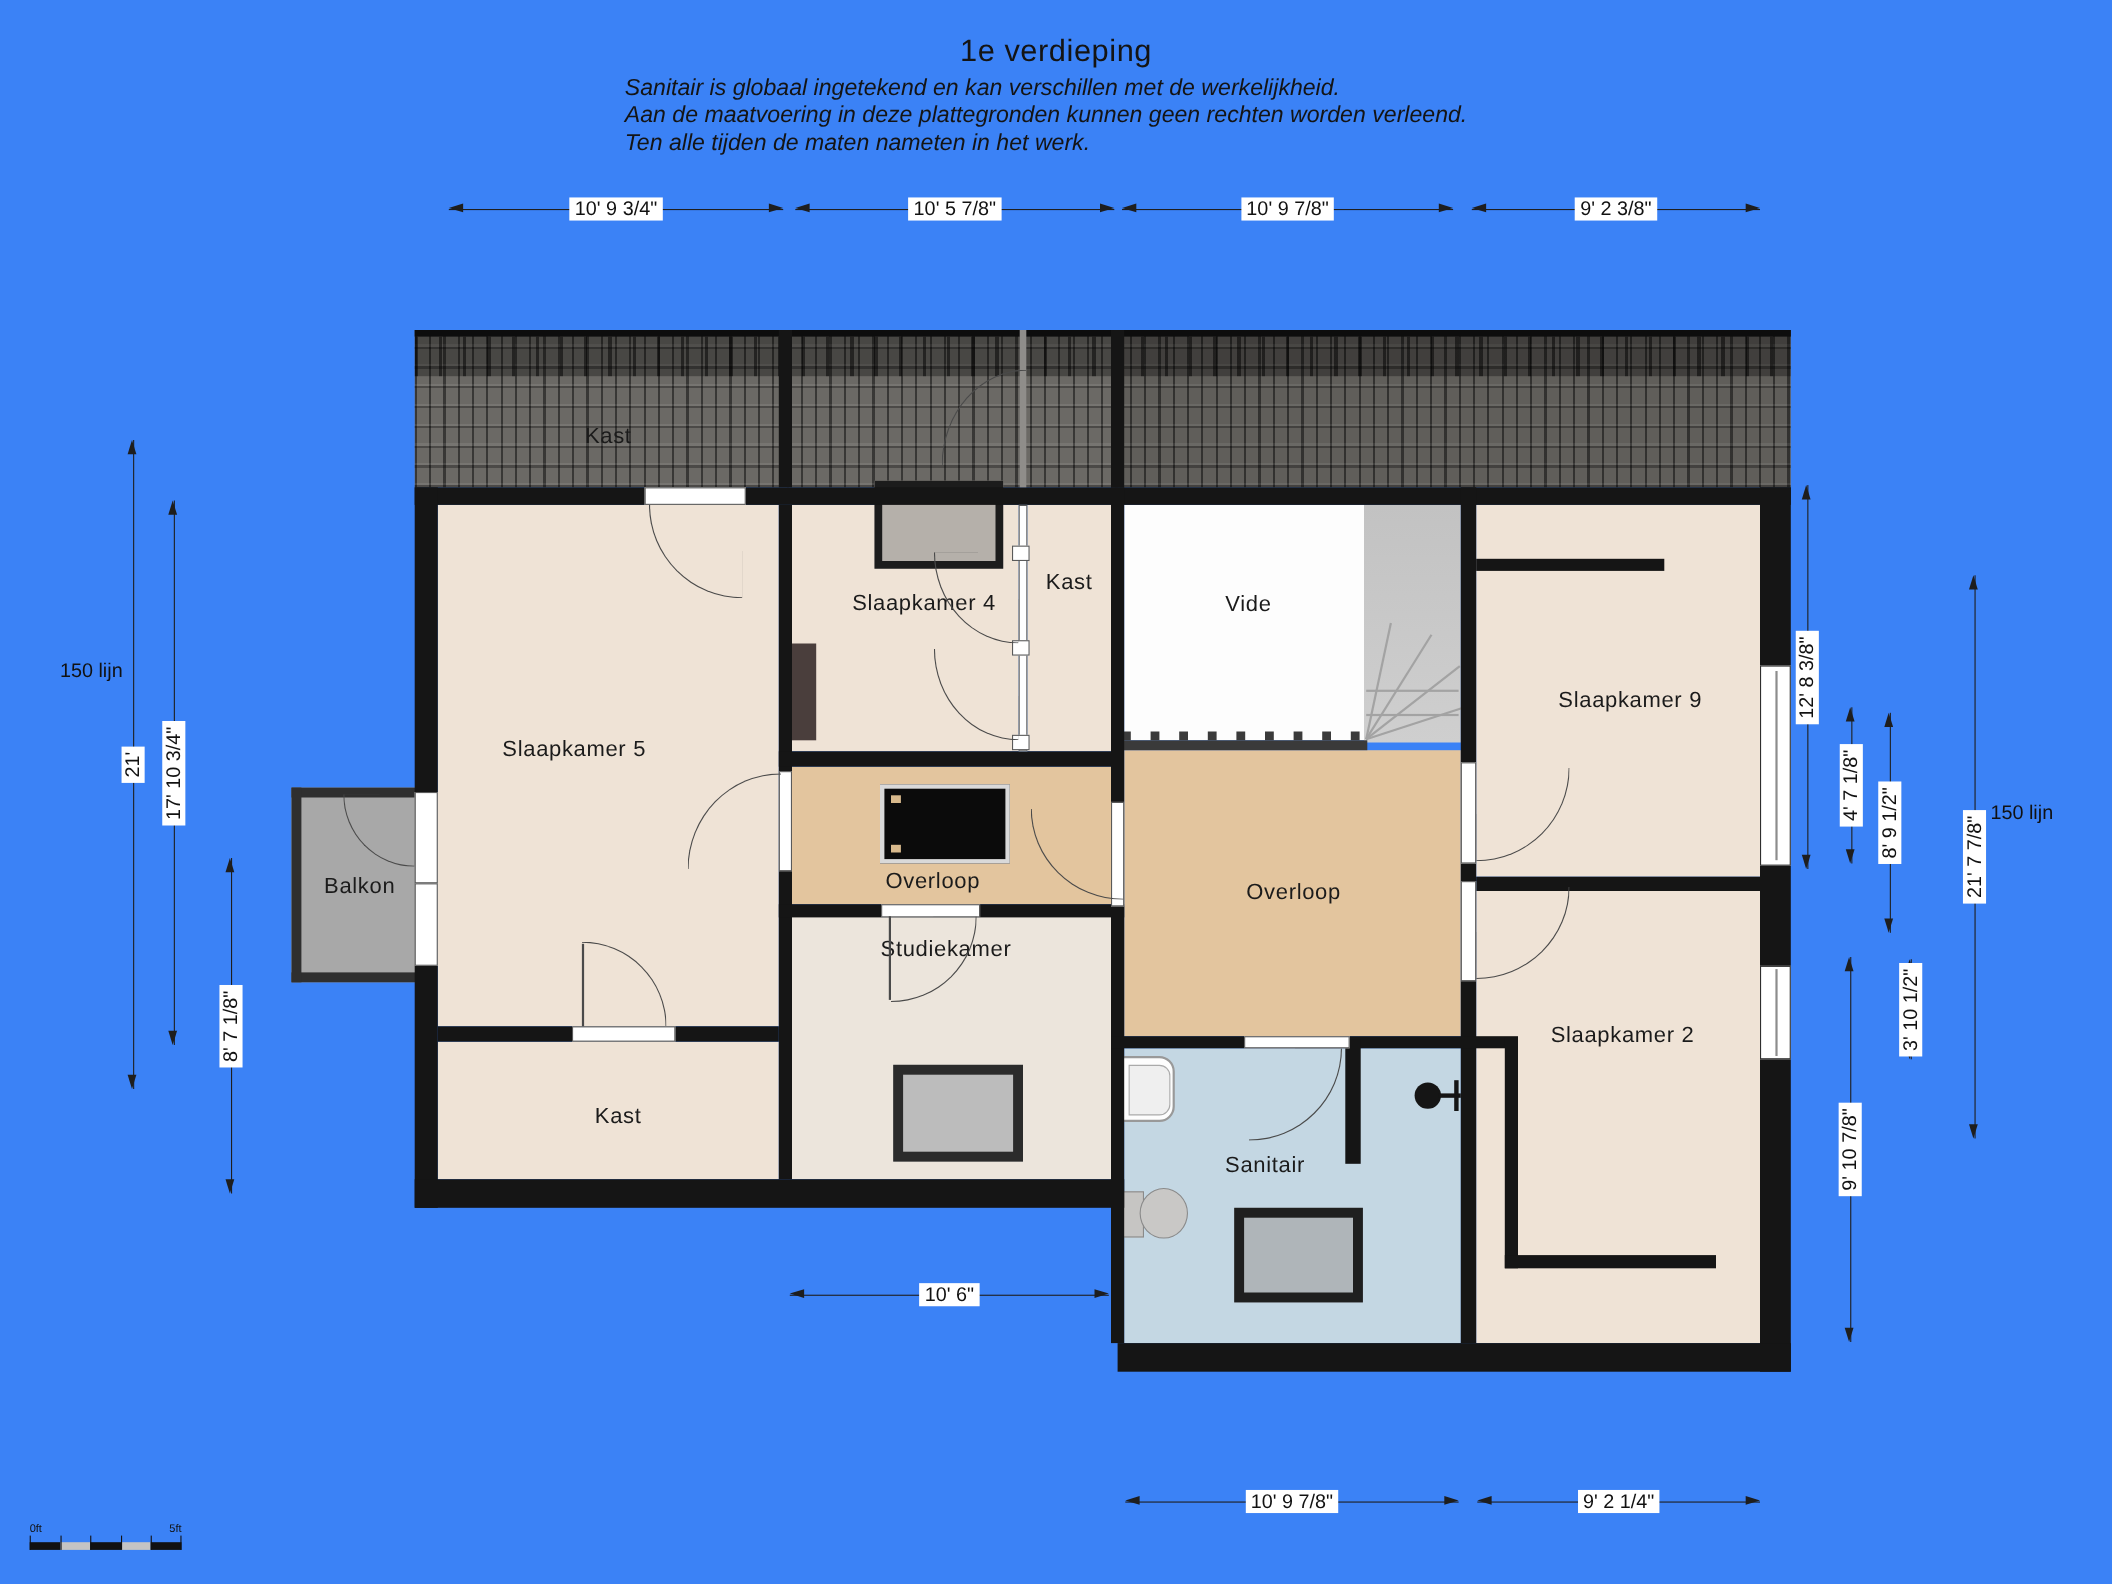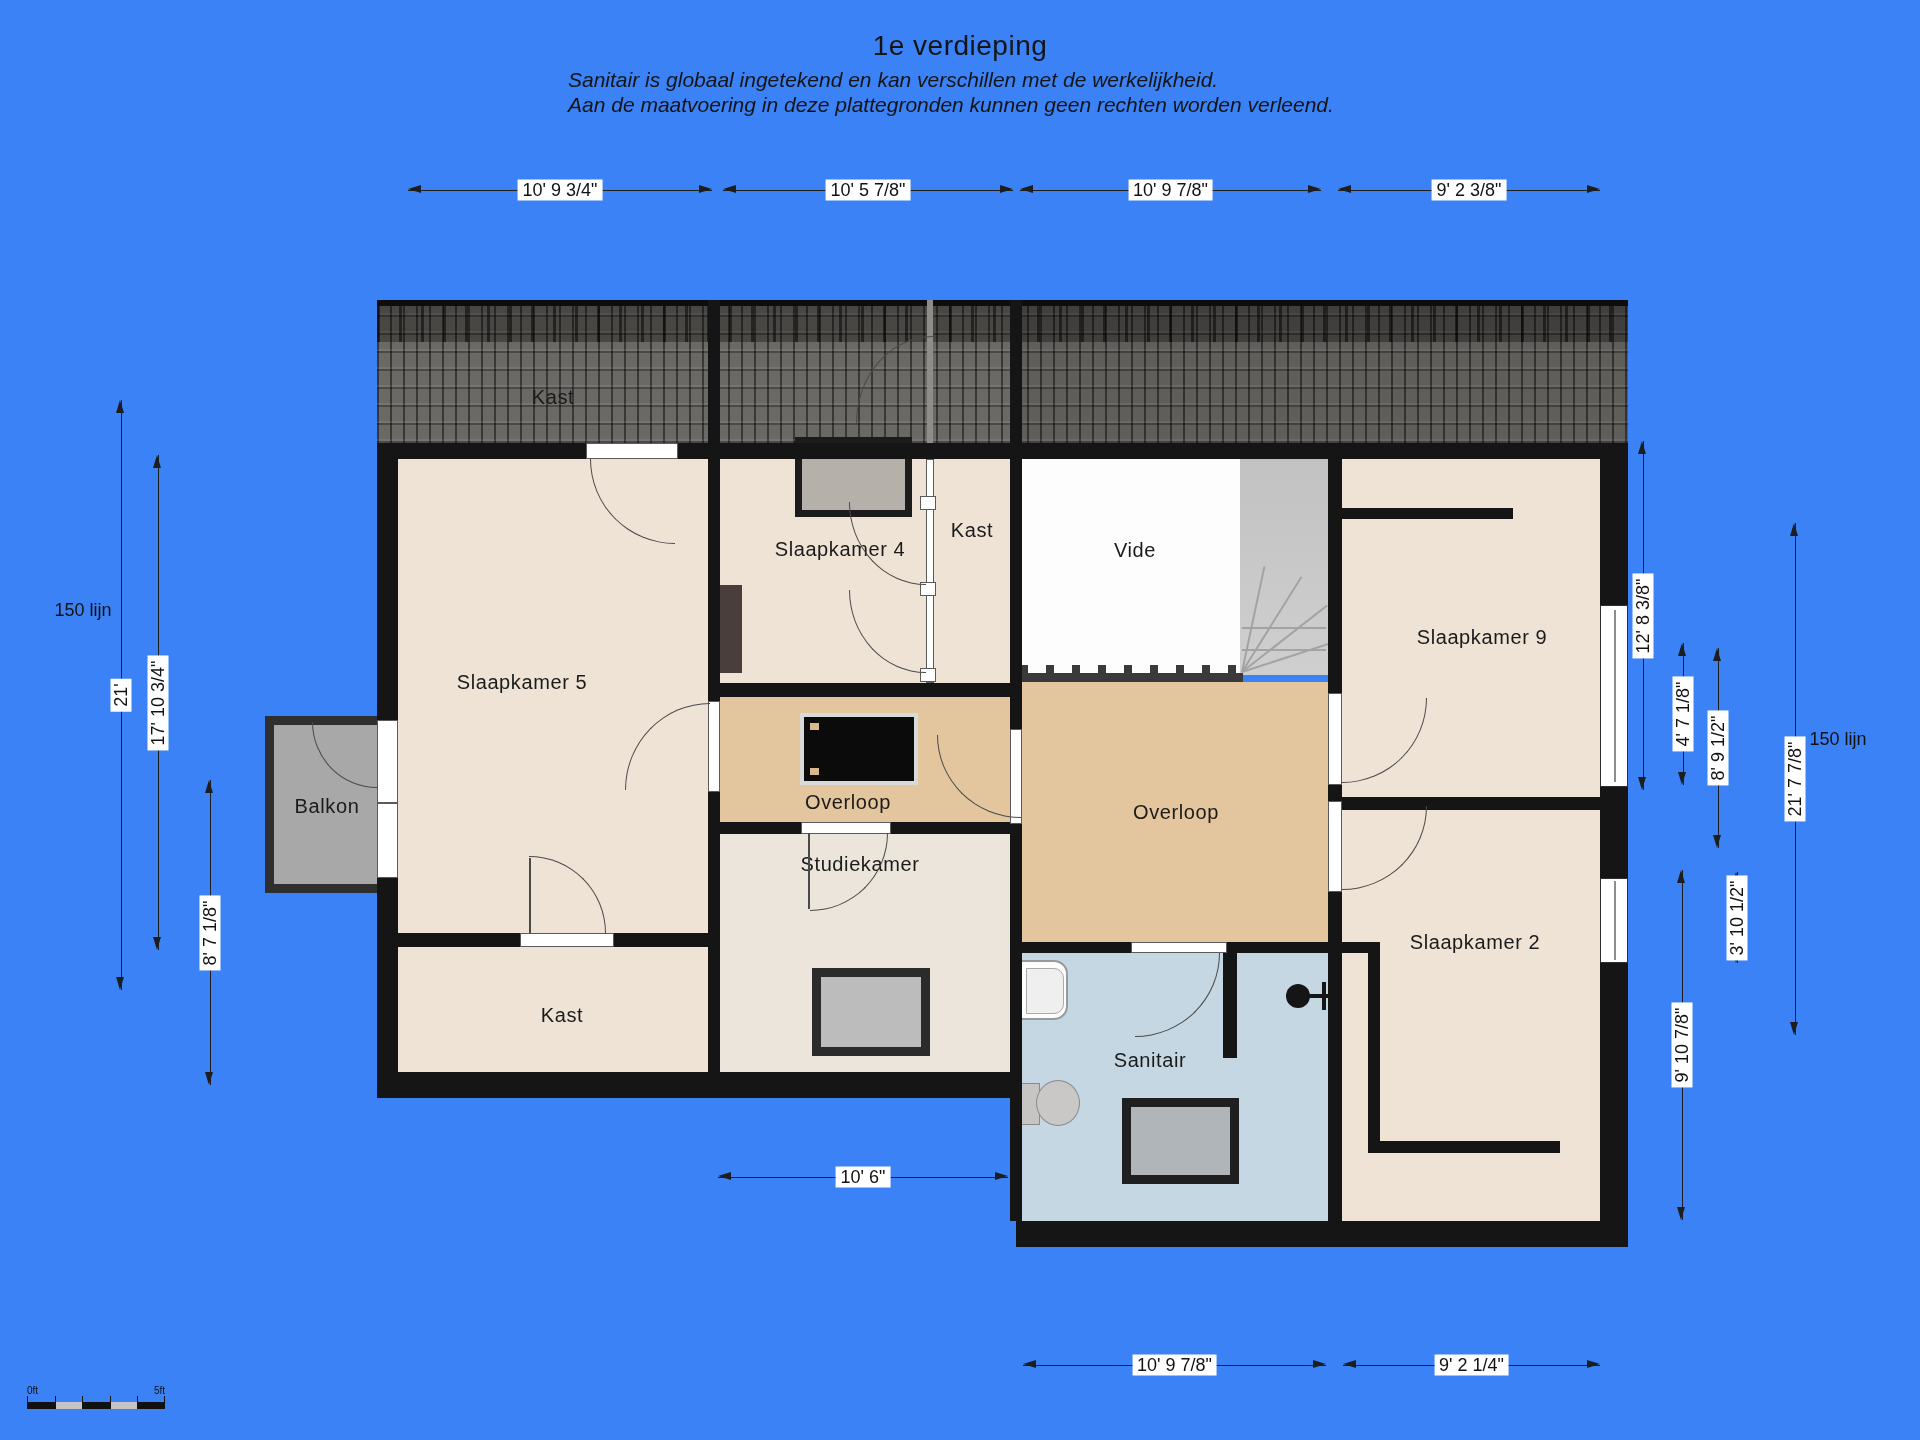--- a/index.html
+++ b/index.html
@@ -63,20 +63,21 @@
 </style>
 </head>
 <body>
 
 <div id="canvas">
 
   <div id="page-title">1e verdieping</div>
   <div id="disclaimer">
     <div>Sanitair is globaal ingetekend en kan verschillen met de werkelijkheid.</div>
     <div>Aan de maatvoering in deze plattegronden kunnen geen rechten worden verleend.</div>
+    <div>Ten alle tijden de maten nameten in het werk.</div>
   </div>
 
   <div id="roof"></div>
   <div id="roof-shade"></div>
   <div id="roof-ridge"></div>
 
   <div class="room" style="left: 398px; top: 459px; width: 310px; height: 474px; background: rgb(239, 227, 214);"></div>
   <div class="room" style="left: 398px; top: 947px; width: 310px; height: 125px; background: rgb(239, 227, 214);"></div>
   <div class="room" style="left: 720px; top: 459px; width: 206px; height: 224px; background: rgb(239, 227, 214);"></div>
   <div class="room" style="left: 934px; top: 459px; width: 76px; height: 224px; background: rgb(239, 227, 214);"></div>

